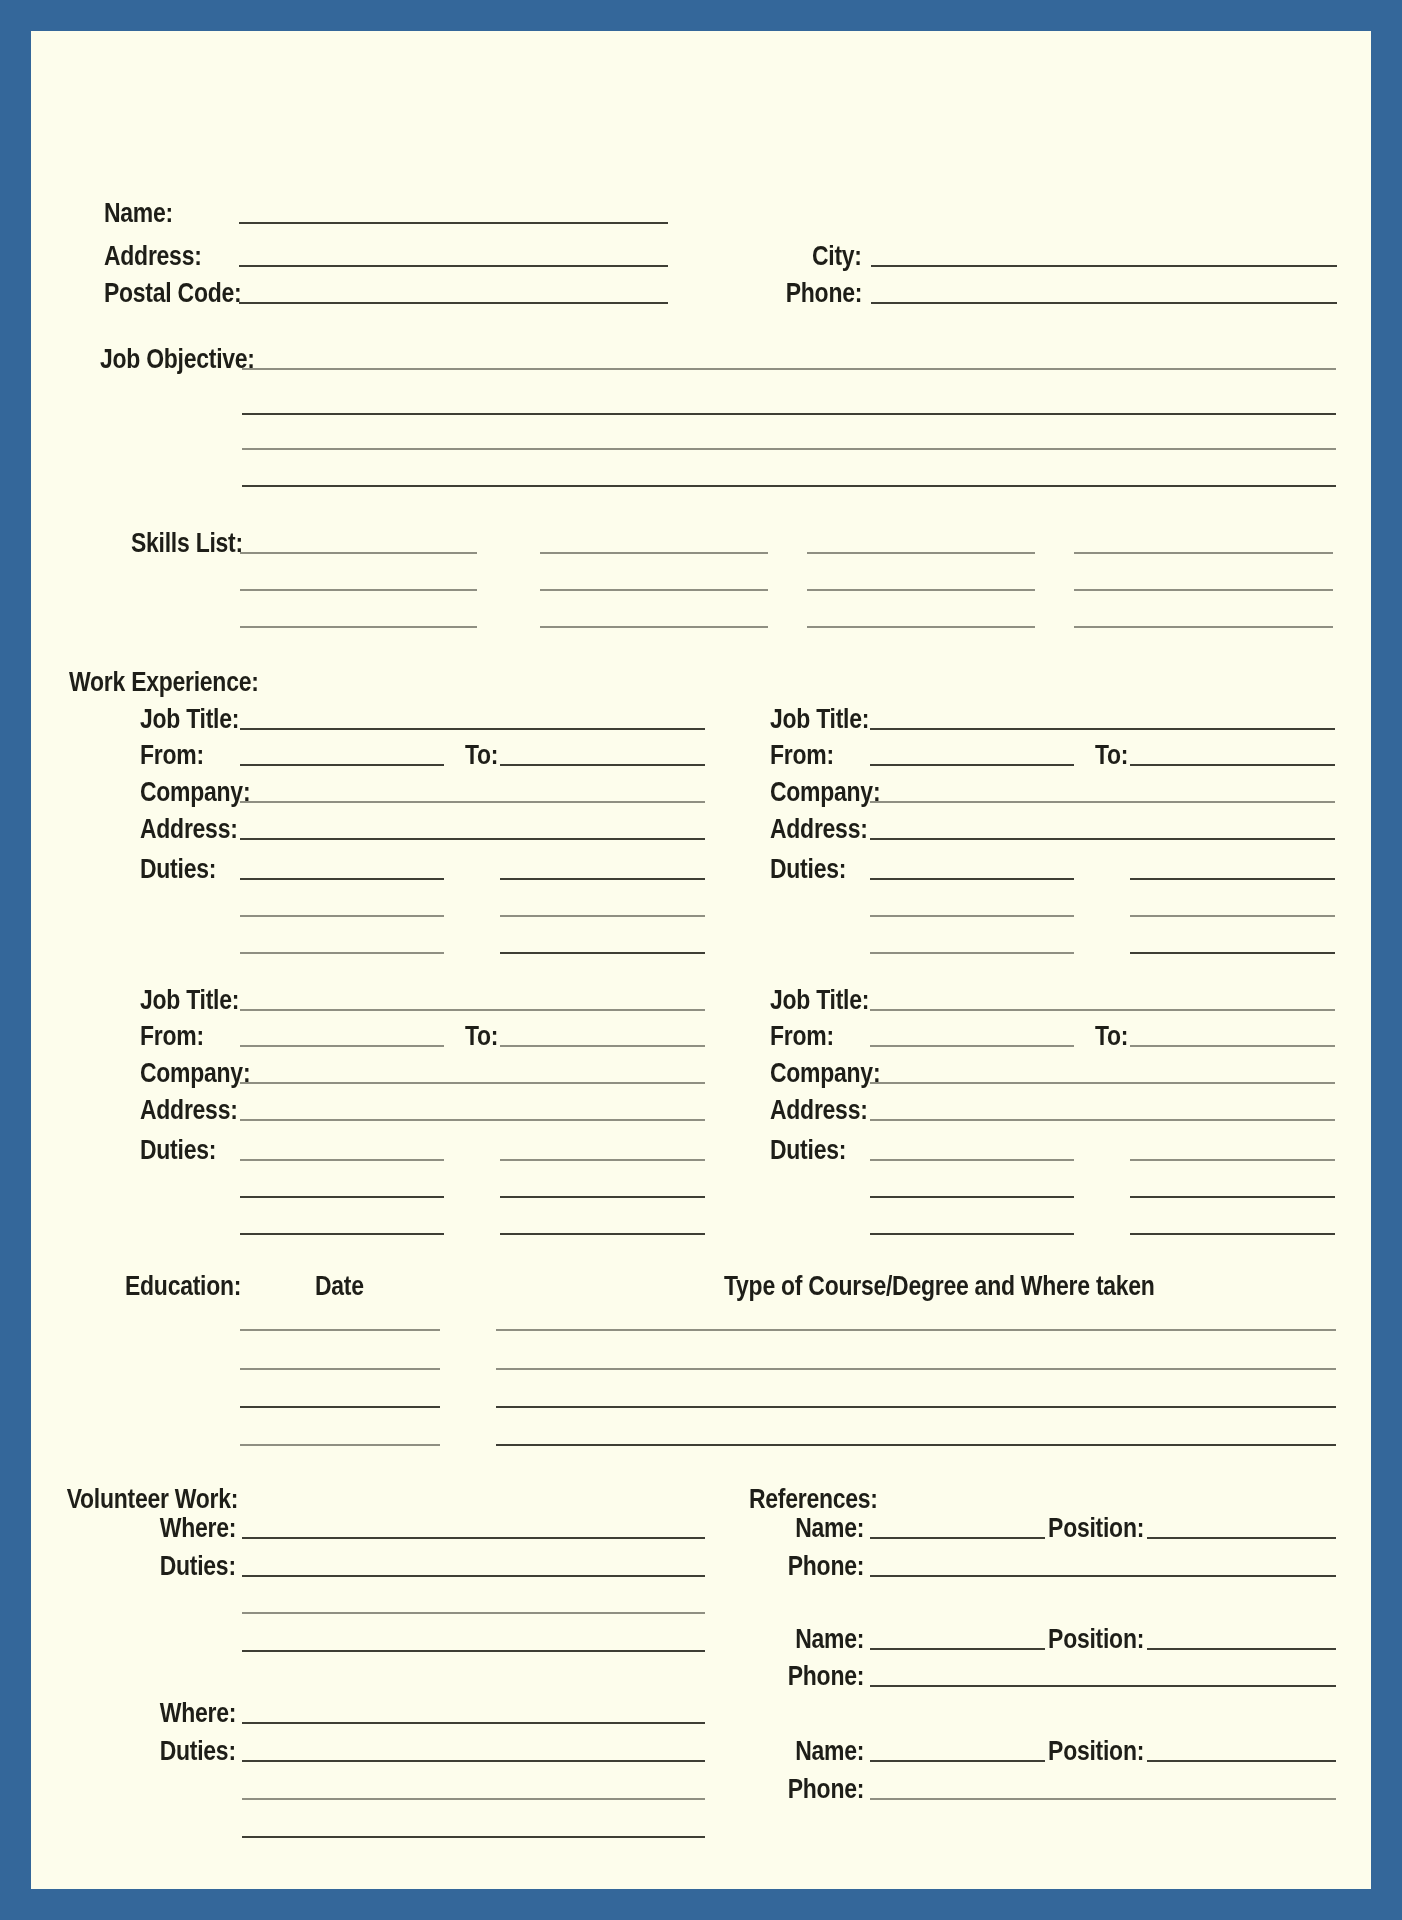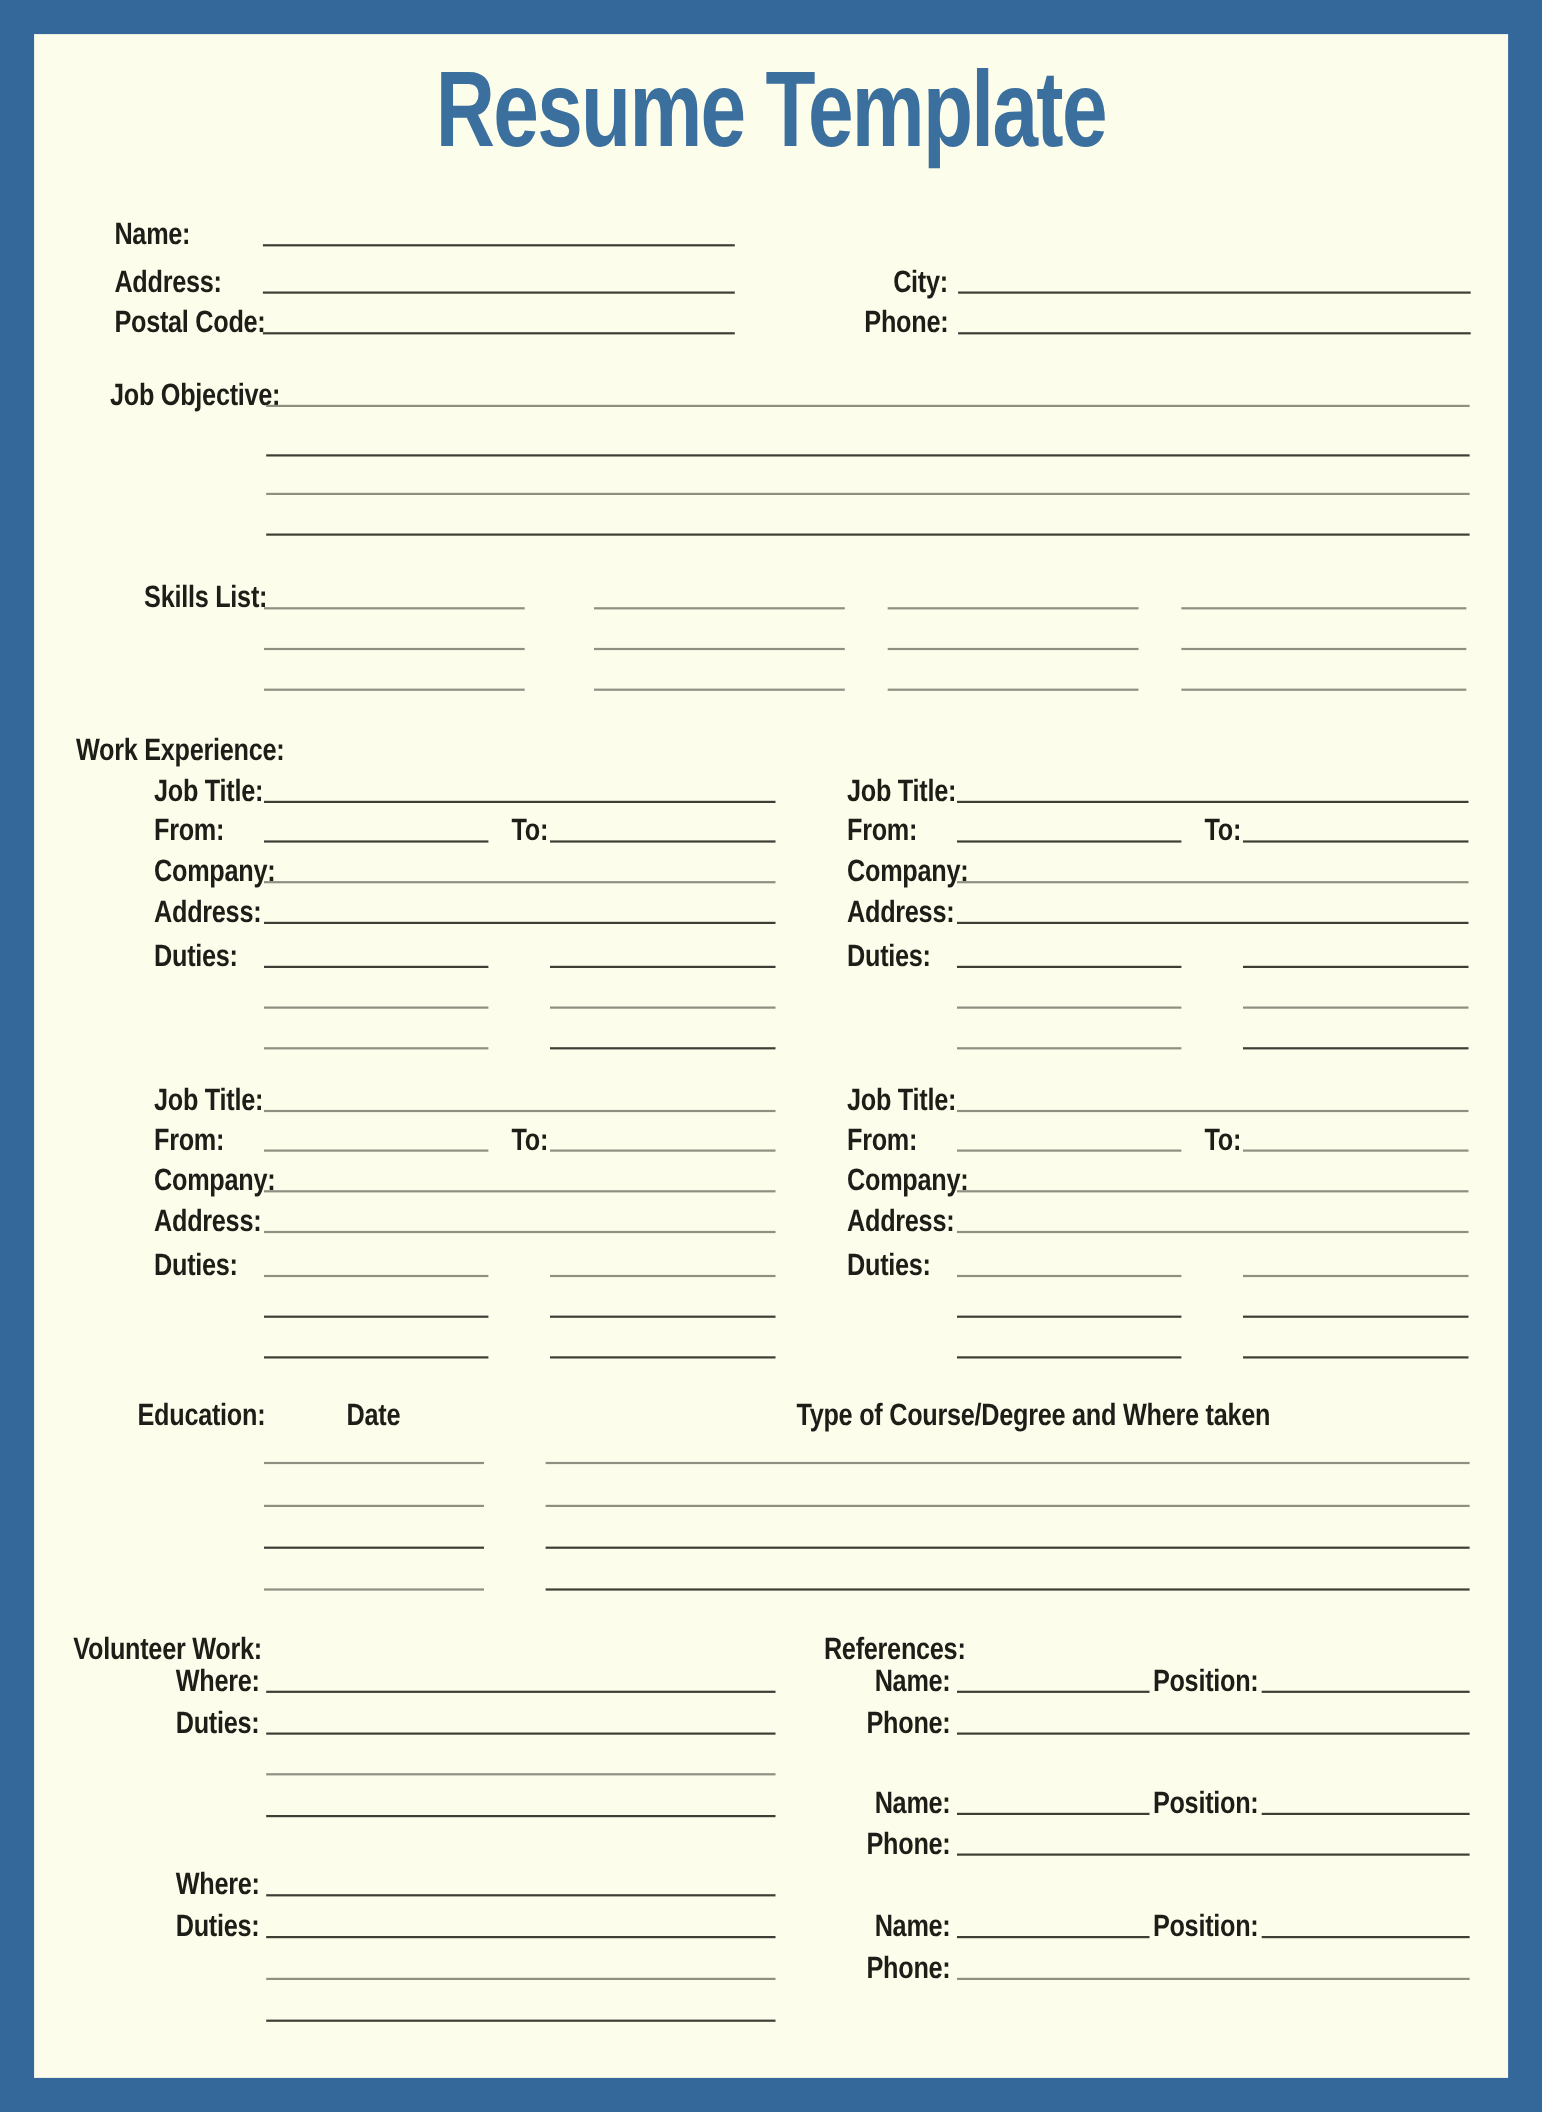--- a/index.html
+++ b/index.html
@@ -21,23 +21,20 @@
   .ln{position:absolute;height:2px;background:var(--line-dark);}
   .ln.l{background:var(--line-light);}
   .jb{position:absolute;width:566px;height:250px;}
 </style>
 </head>
 <body>
 
 <div class="page">
   <div class="sheet"></div>
 
-  <div class="title-wrap">
-    <span class="title">Resume Template</span>
-  </div>
 
   <span class="lbl" style="left:104px;top:199px">Name:</span>
   <div class="ln" style="left:239px;top:222px;width:429px"></div>
 
   <span class="lbl" style="left:104px;top:242px">Address:</span>
   <div class="ln" style="left:239px;top:265px;width:429px"></div>
 
   <span class="lbl" style="left:104px;top:279px">Postal Code:</span>
   <div class="ln" style="left:239px;top:302px;width:429px"></div>
 

